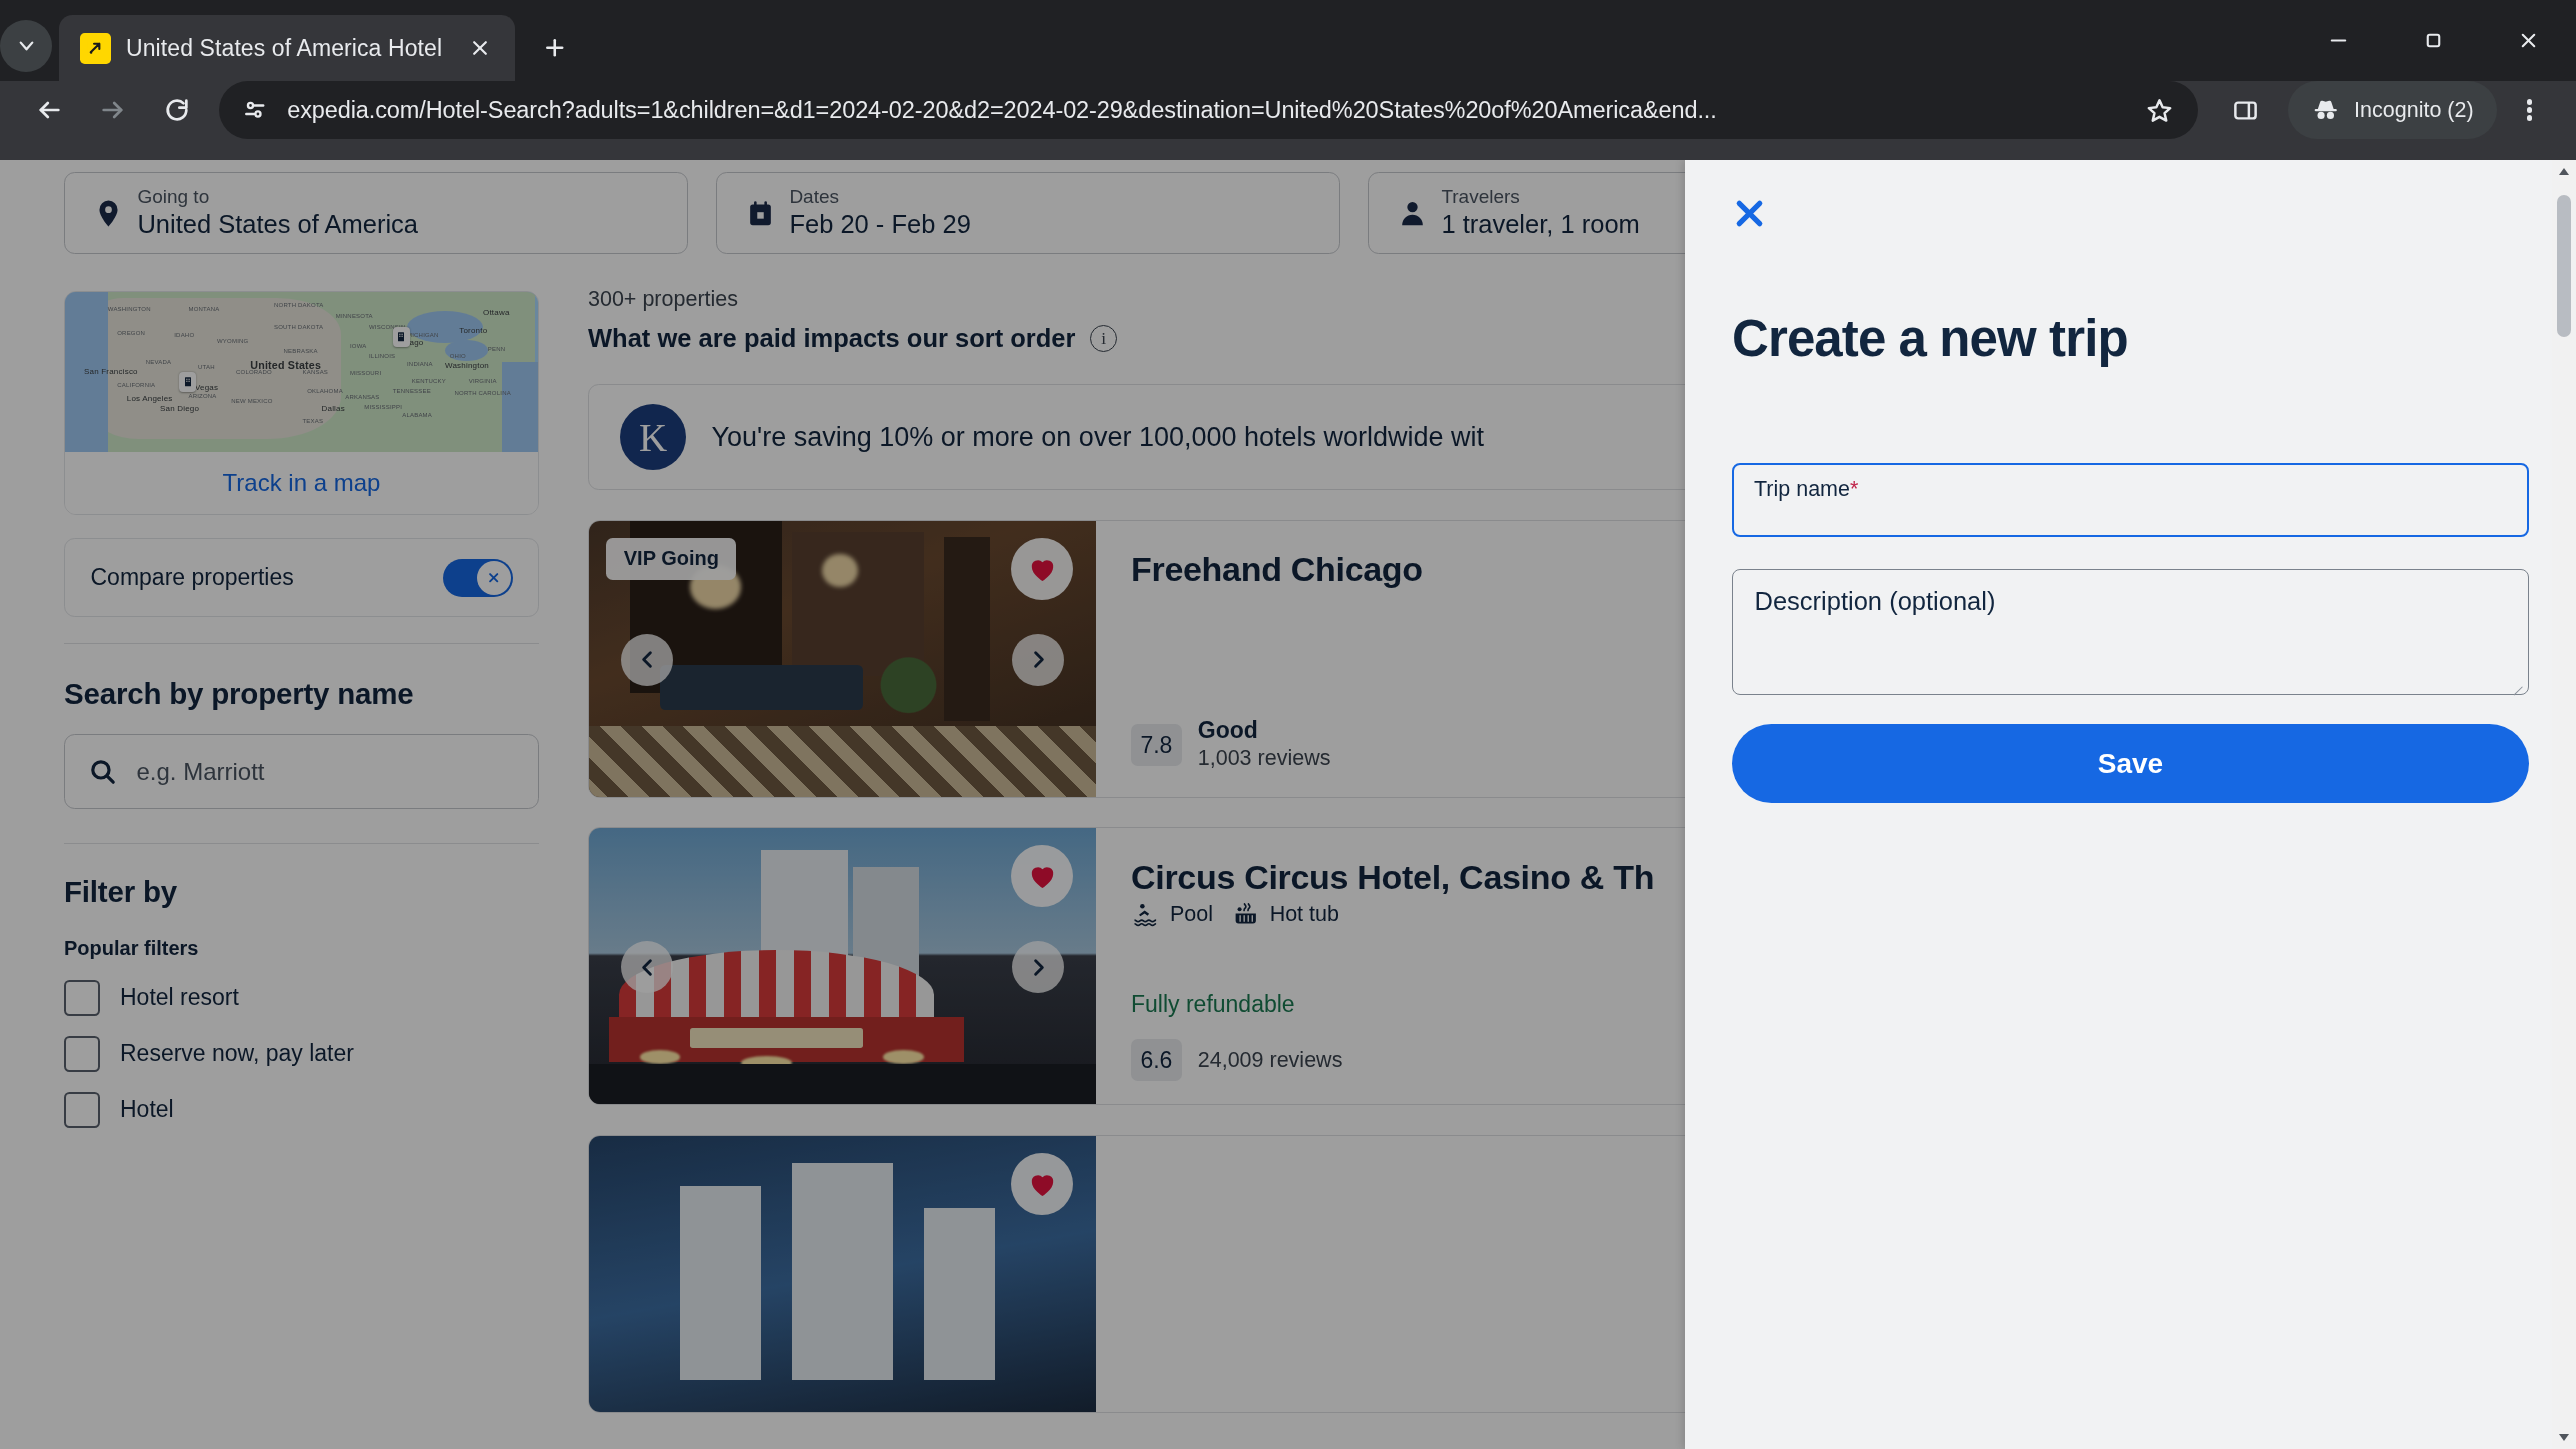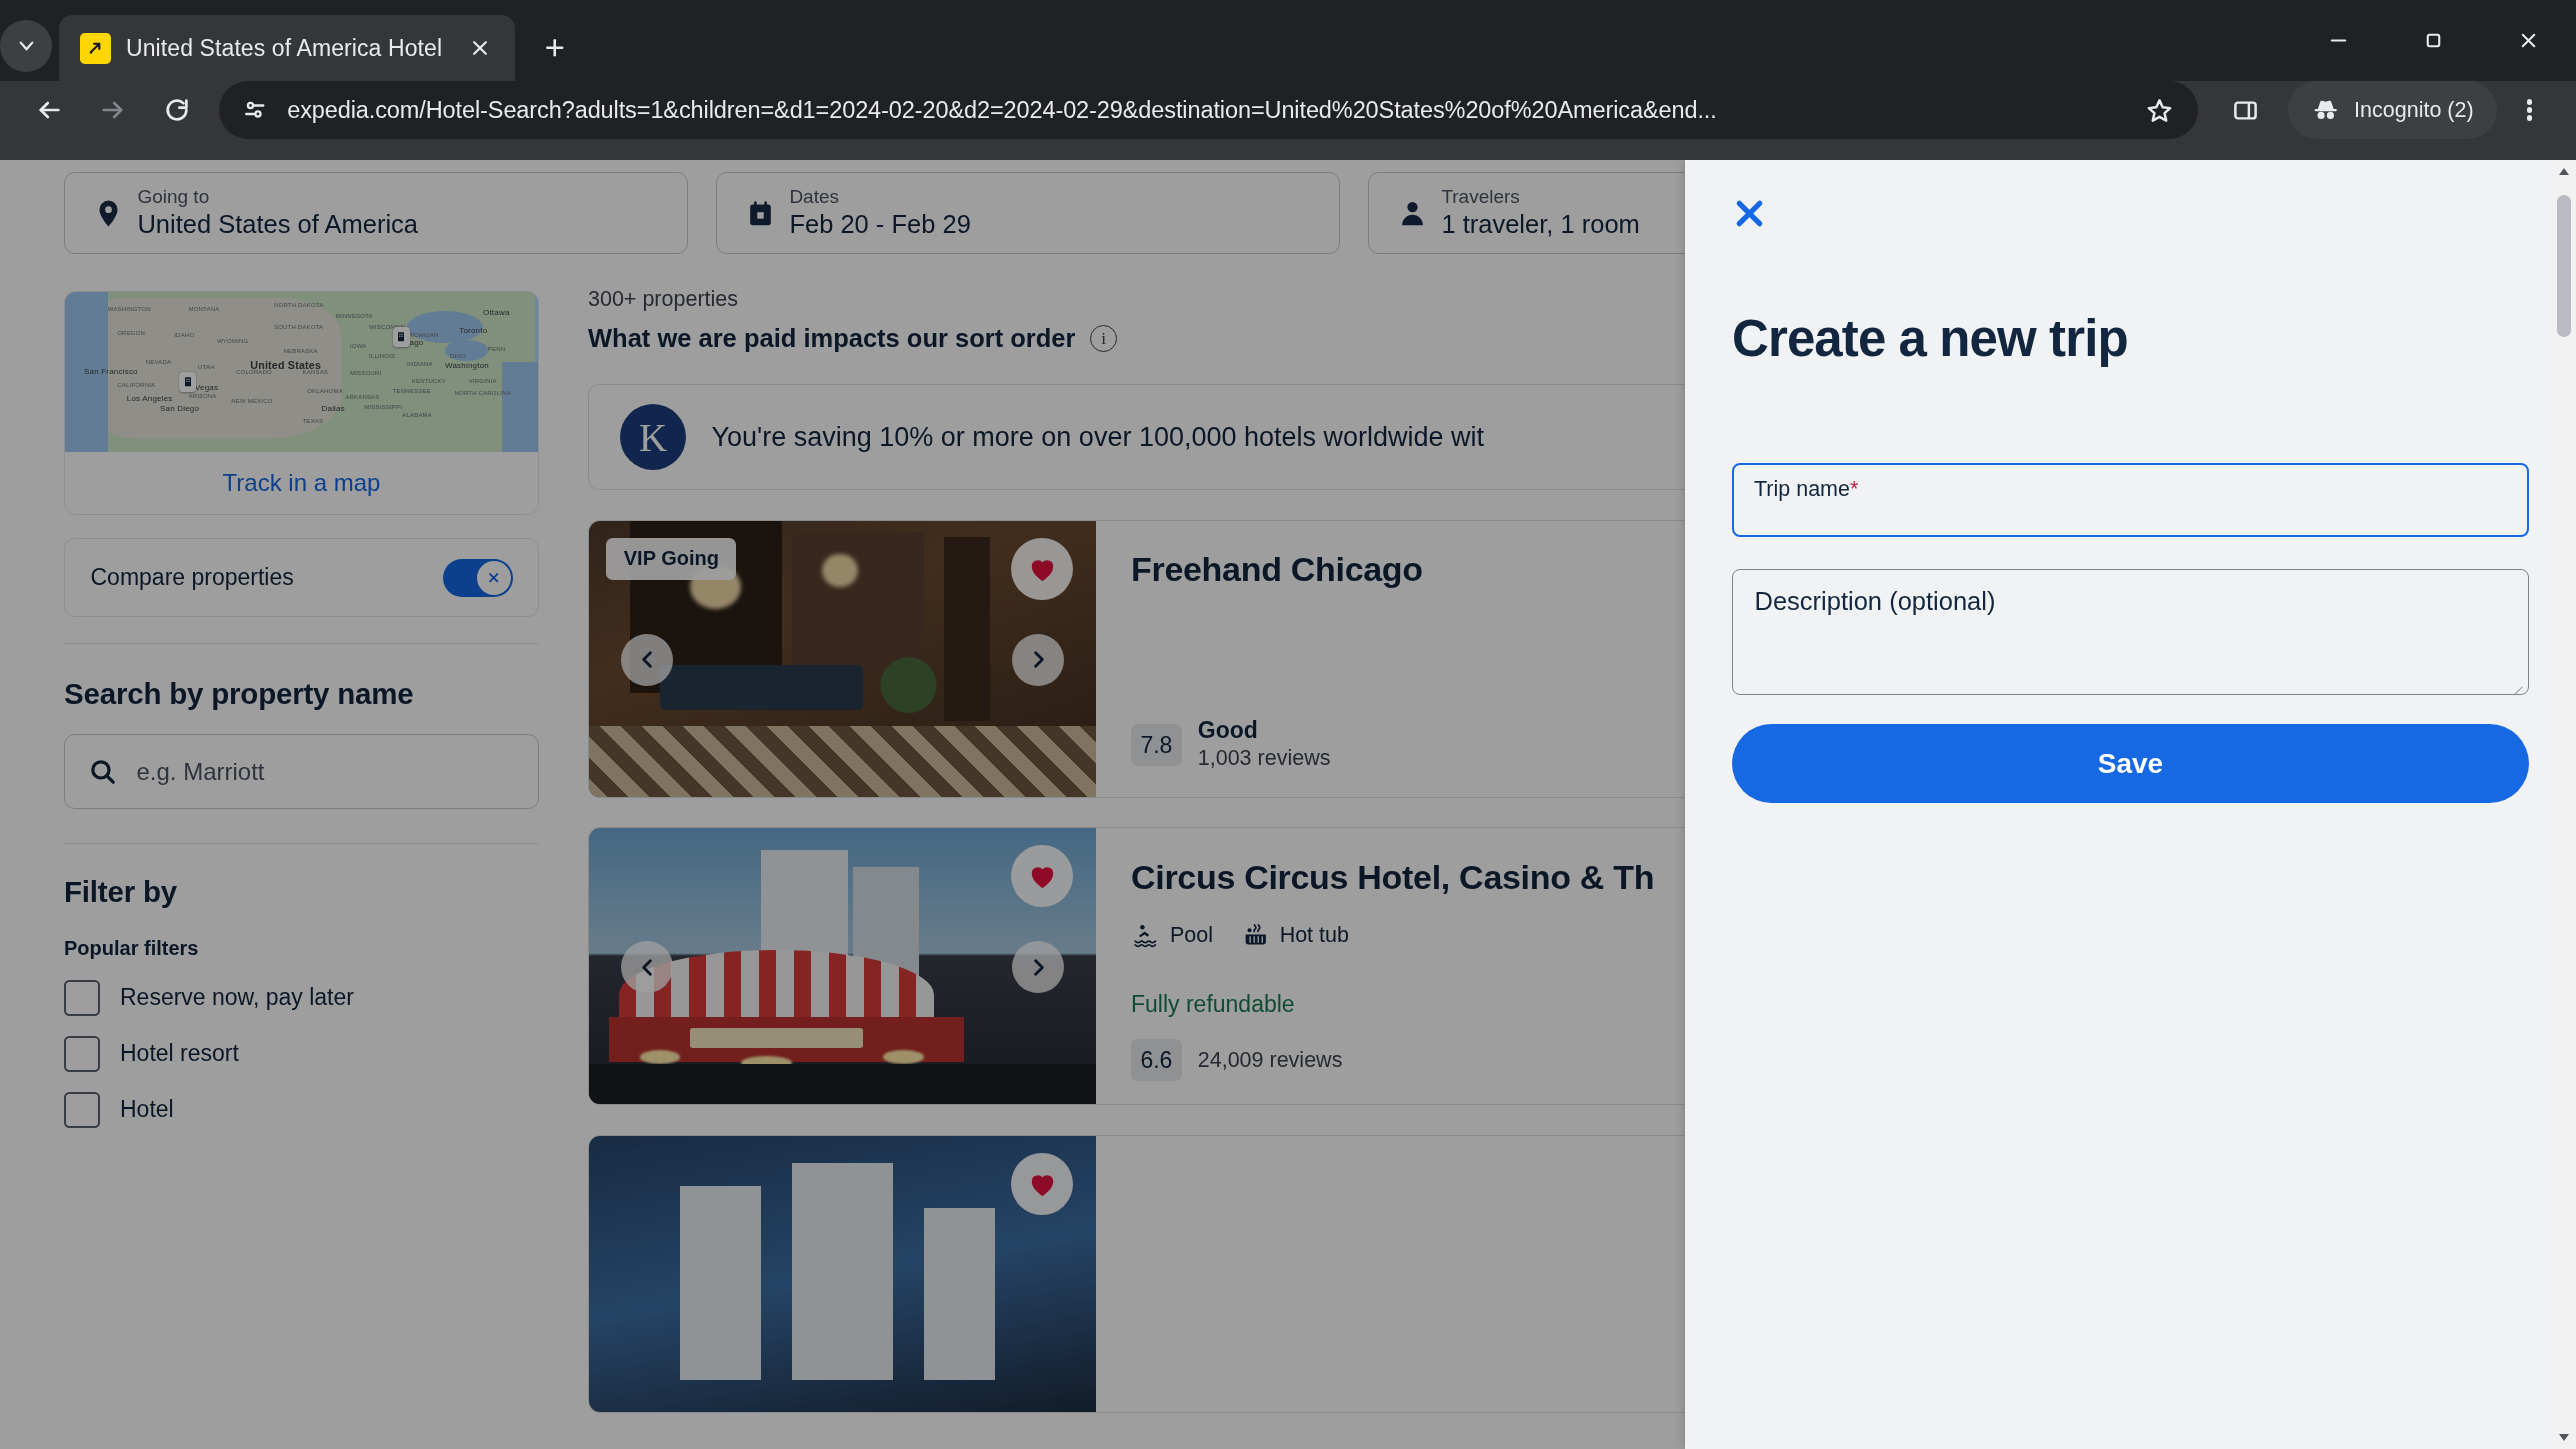--- a/index.html
+++ b/index.html
@@ -296,21 +296,21 @@
   }
   .carousel-arrow.left { left: 32px; }
   .carousel-arrow.right { right: 32px; }
   .carousel-arrow svg { width: 23px; height: 23px; stroke: #12263f; stroke-width: 3; fill: none; }
 
   .hotel-info { flex: 1 1 auto; padding: 29.5px 35px; position: relative; min-width: 0; }
   .hotel-name {
     font-size: 34px; color: #12263f; font-weight: bold; letter-spacing: -0.3px;
     white-space: nowrap; overflow: hidden;
   }
-  .amenity-row { margin-top: 25px; display: flex; align-items: center; gap: 13px; }
+  .amenity-row { margin-top: 4px; display: flex; align-items: center; gap: 3px; }
   .amenity { display: flex; align-items: center; gap: 9.4px; margin-right: 14.8px; }
   .amenity svg { width: 29.5px; height: 27px; fill: #12263f; }
   .amenity span { font-size: 21.5px; color: #12263f; }
   .refundable { position: absolute; left: 35px; bottom: 86px; font-size: 23px; color: #1a7a52; }
   .rating-row { position: absolute; left: 35px; bottom: 23px; display: flex; align-items: center; }
   .rating-badge {
     min-width: 50px; height: 42px; border-radius: 6.7px; background: #e9ebee;
     display: flex; align-items: center; justify-content: center;
     font-size: 23px; color: #12263f; padding: 0 9.4px; flex: 0 0 auto;
   }
@@ -651,25 +651,25 @@
         <span class="prop-search-ph">e.g. Marriott</span>
       </div>
 
       <div class="sb-divider2"></div>
 
       <div class="sb-h2b">Filter by</div>
       <div class="sb-h3">Popular filters</div>
 
       <div class="filter-row">
         <span class="checkbox"></span>
-        <span class="filter-label">Reserve now, pay later</span>
+        <span class="filter-label">Hotel resort</span>
       </div>
       <div class="filter-row">
         <span class="checkbox"></span>
-        <span class="filter-label">Hotel resort</span>
+        <span class="filter-label">Reserve now, pay later</span>
       </div>
       <div class="filter-row">
         <span class="checkbox"></span>
         <span class="filter-label">Hotel</span>
       </div>
     </div>
 
     <div class="results">
       <div class="res-count">300+ properties</div>
       <div class="res-sort-line">

